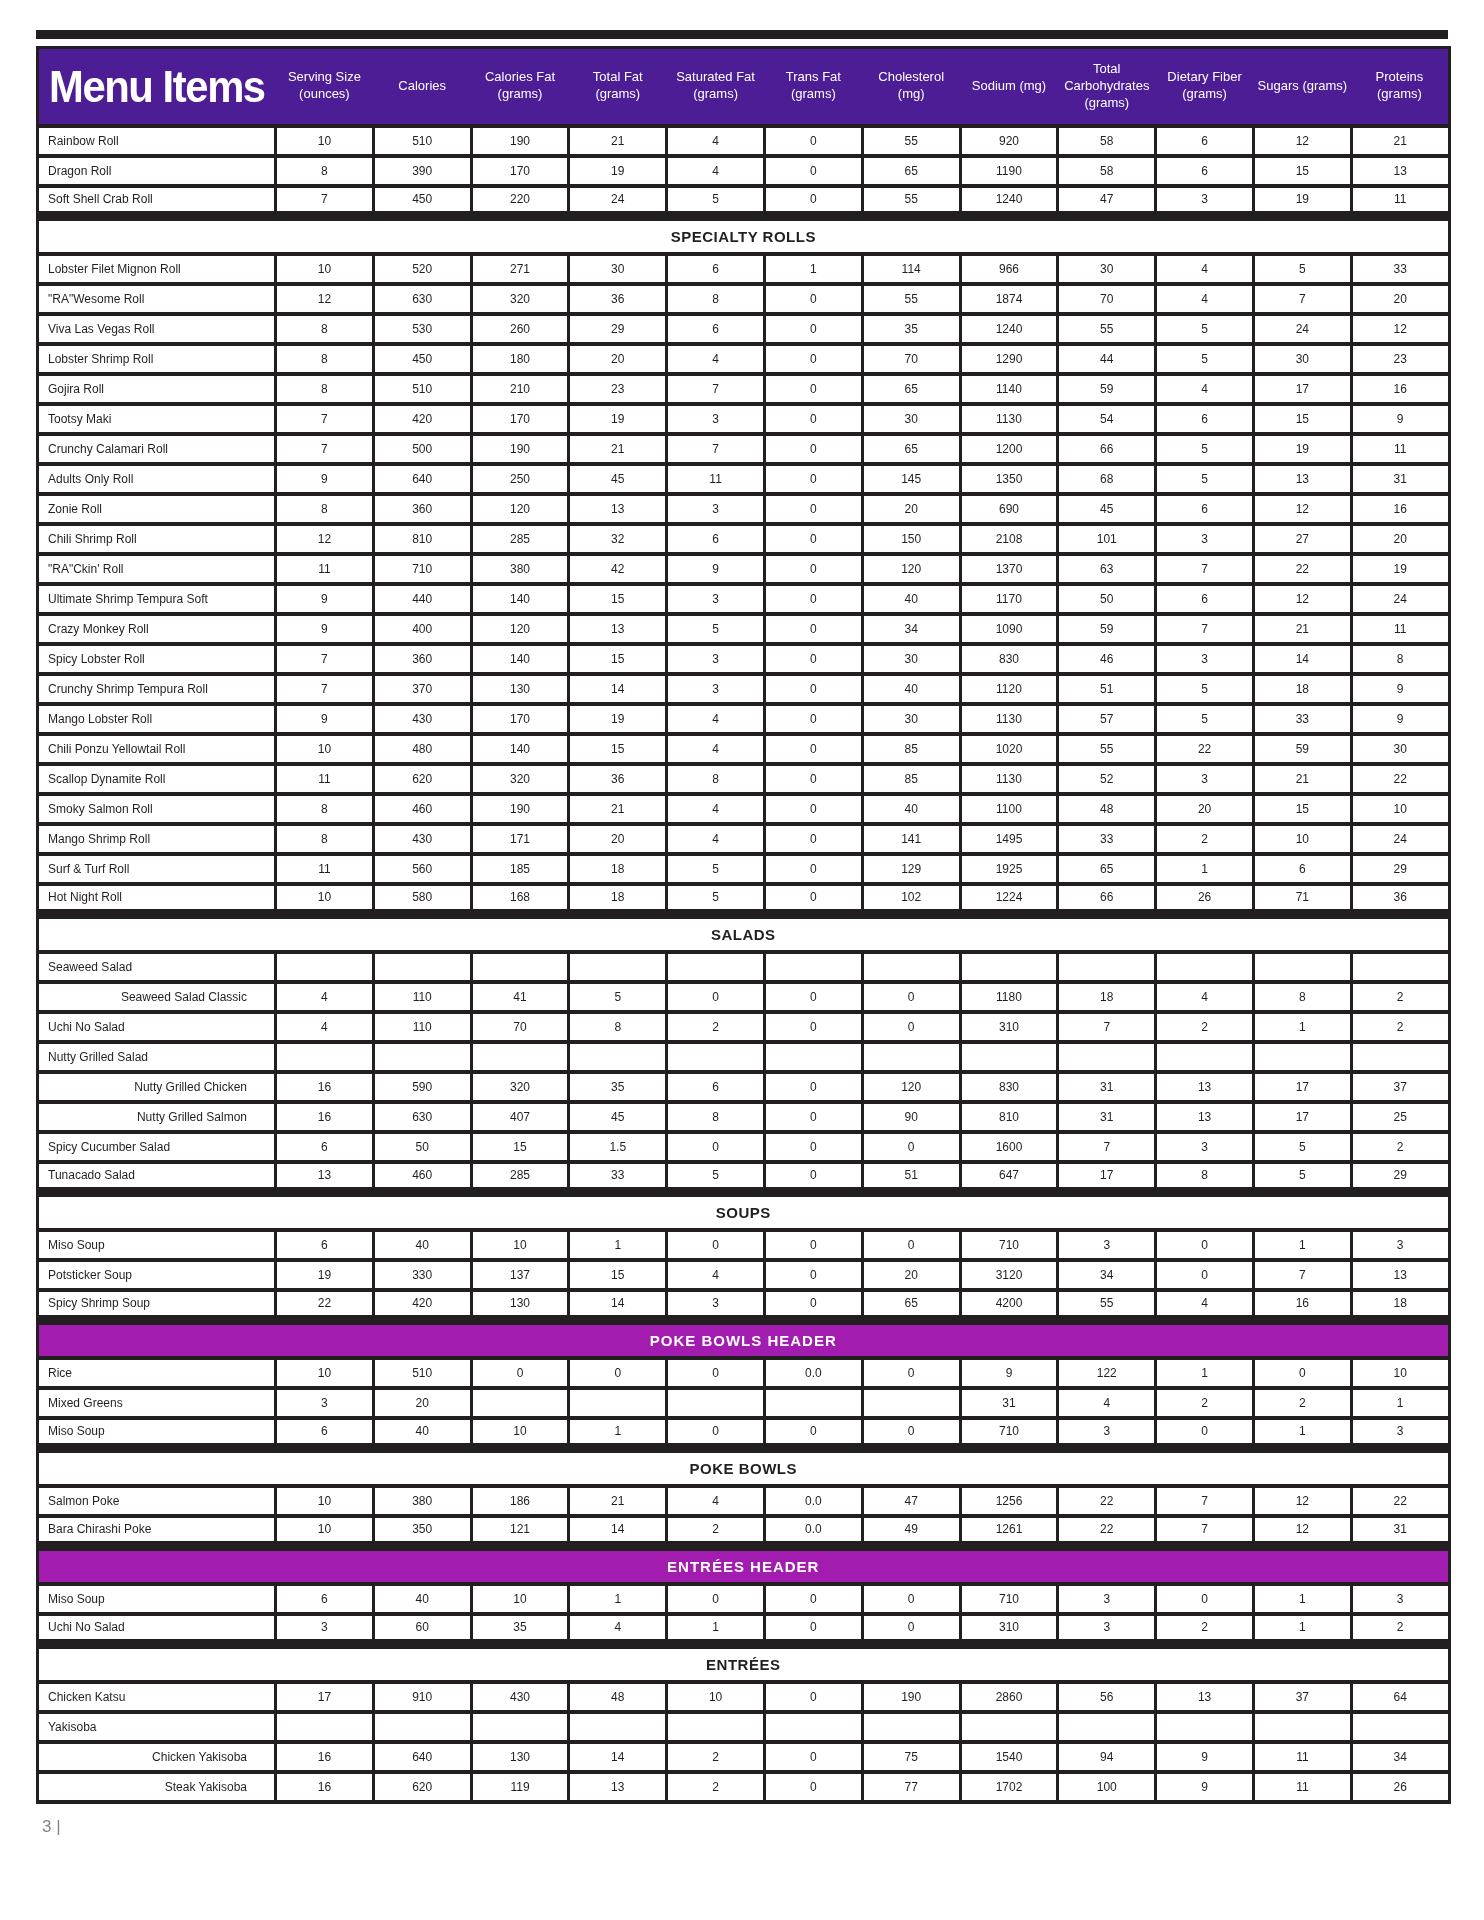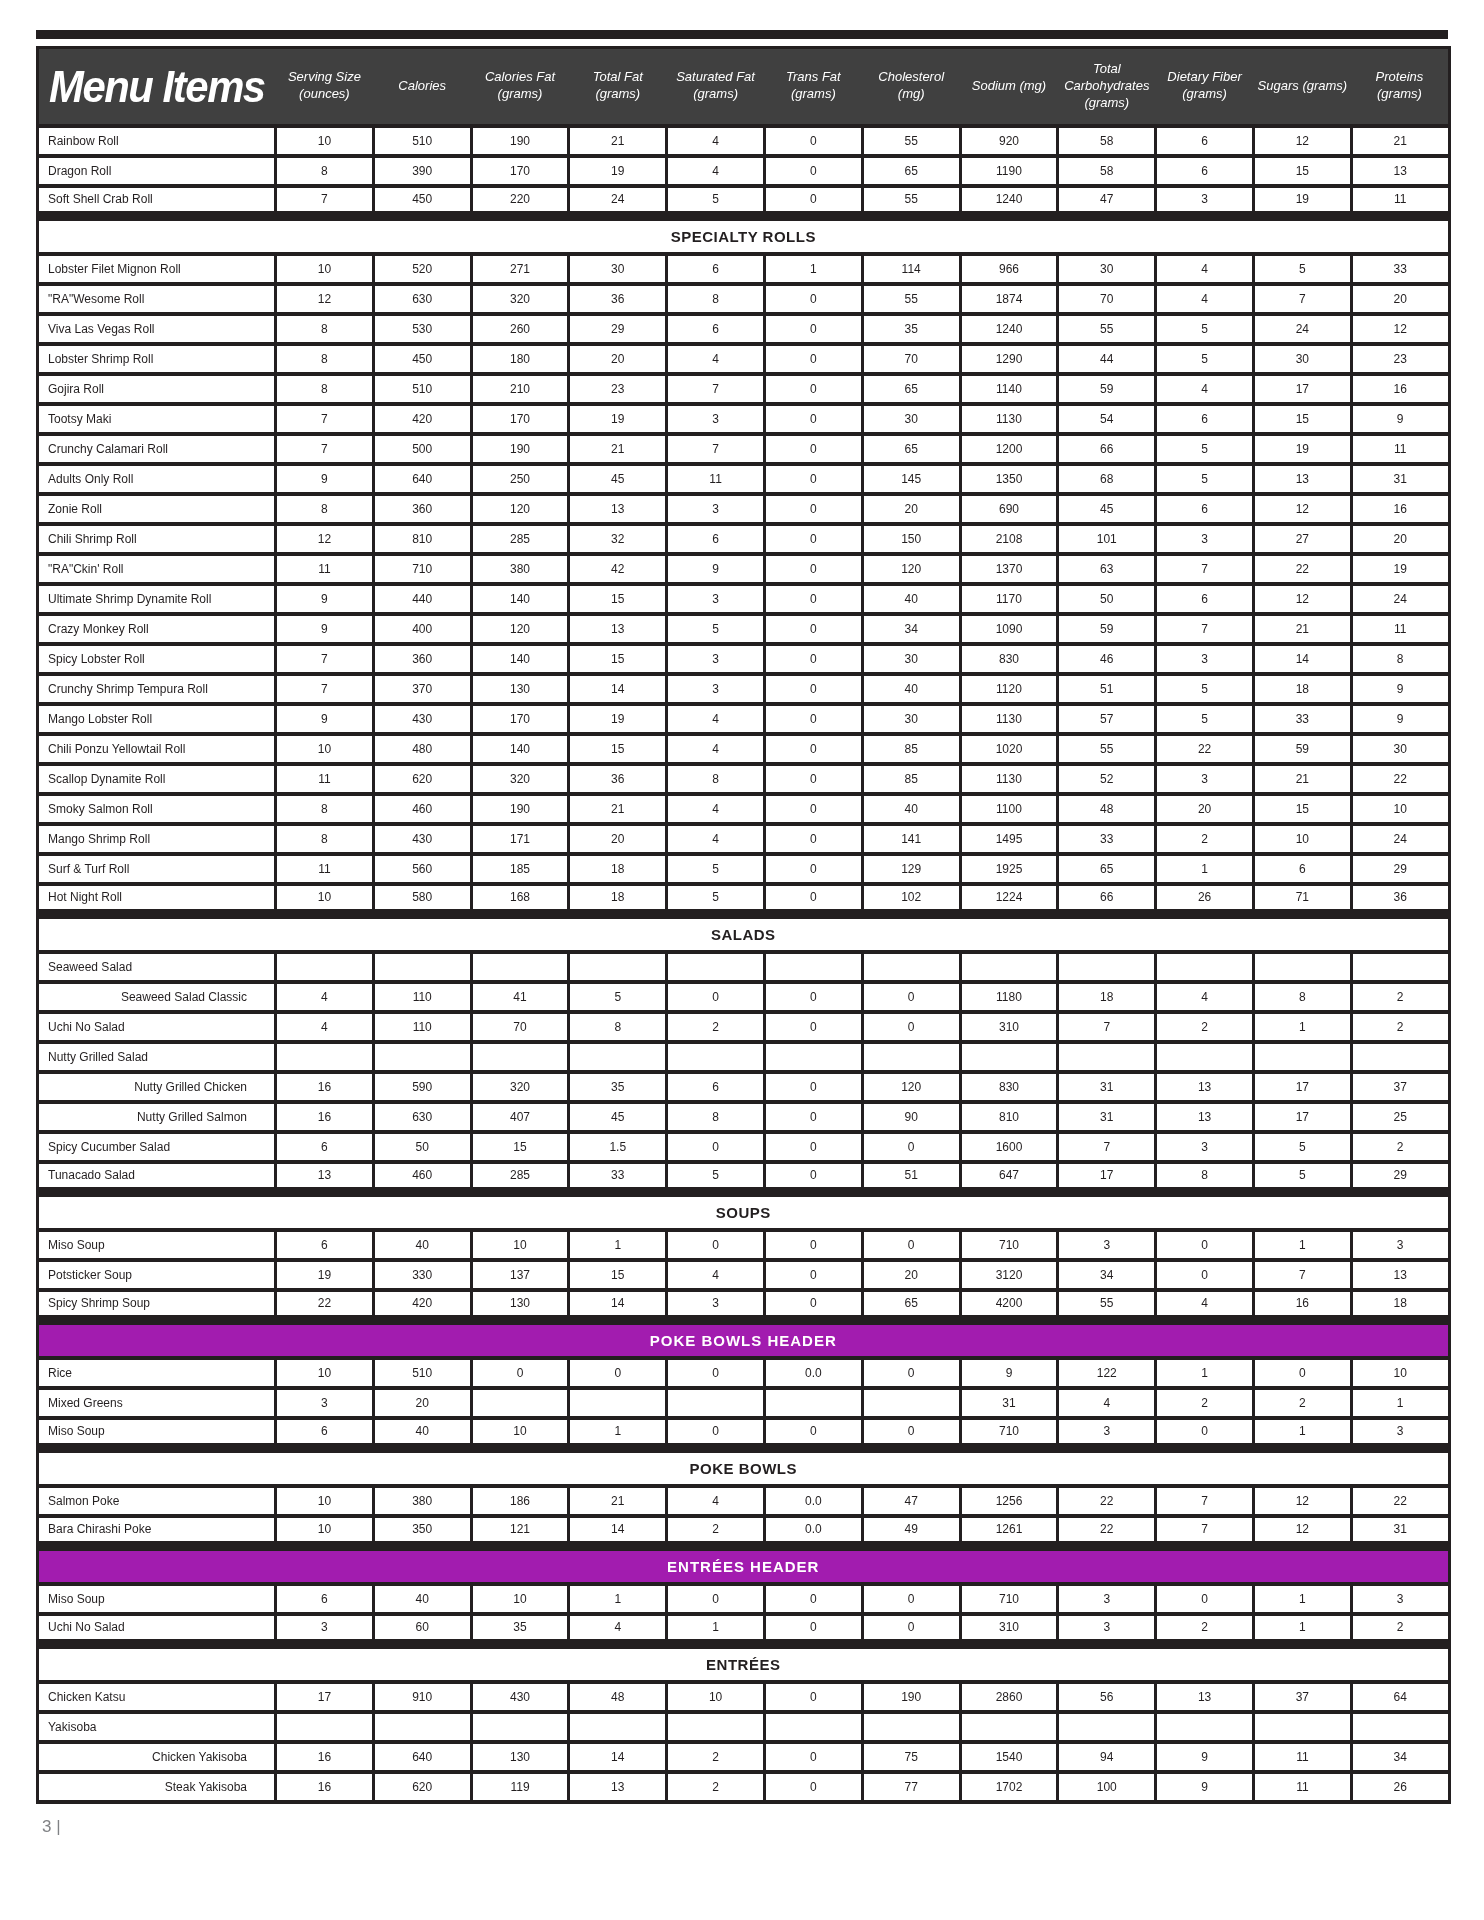--- a/index.html
+++ b/index.html
@@ -12,23 +12,23 @@
   .top-strip { width: 1412px; height: 9px; background: #231f20; margin-bottom: 7px; }
 
   table.nutrition {
     width: 1412px; border-collapse: collapse; table-layout: fixed;
     border: 3px solid #231f20;
   }
   col.c-name { width: 238px; }
   col.c-num  { width: 97.8px; }
 
   thead th {
-    background: #404040; color: #ffffff; font-weight: 400;
+    background: #4c1d95; color: #ffffff; font-weight: 400;
     font-size: 13px; line-height: 1.3; text-align: center; vertical-align: middle;
-    height: 78px; padding: 4px 3px; border: 0; font-style: italic;
+    height: 78px; padding: 4px 3px; border: 0;
   }
   th.title-cell { text-align: left; padding: 0 0 0 10px; }
   .title-text {
     display: inline-block; font-weight: 700; font-size: 44px;
     letter-spacing: -1.5px; transform: scaleX(0.95); transform-origin: left center;
     white-space: nowrap; color: #ffffff;
   }
 
   tbody td {
     border: 3px solid #231f20; border-top-width: 4px; border-bottom-width: 4px;
@@ -305,21 +305,21 @@
           <td class="num-cell">9</td>
           <td class="num-cell">0</td>
           <td class="num-cell">120</td>
           <td class="num-cell">1370</td>
           <td class="num-cell">63</td>
           <td class="num-cell">7</td>
           <td class="num-cell">22</td>
           <td class="num-cell">19</td>
         </tr>
         <tr class="item-row">
-          <td class="name-cell">Ultimate Shrimp Dynamite Roll</td>
+          <td class="name-cell">Ultimate Shrimp Tempura Soft</td>
           <td class="num-cell">9</td>
           <td class="num-cell">440</td>
           <td class="num-cell">140</td>
           <td class="num-cell">15</td>
           <td class="num-cell">3</td>
           <td class="num-cell">0</td>
           <td class="num-cell">40</td>
           <td class="num-cell">1170</td>
           <td class="num-cell">50</td>
           <td class="num-cell">6</td>

